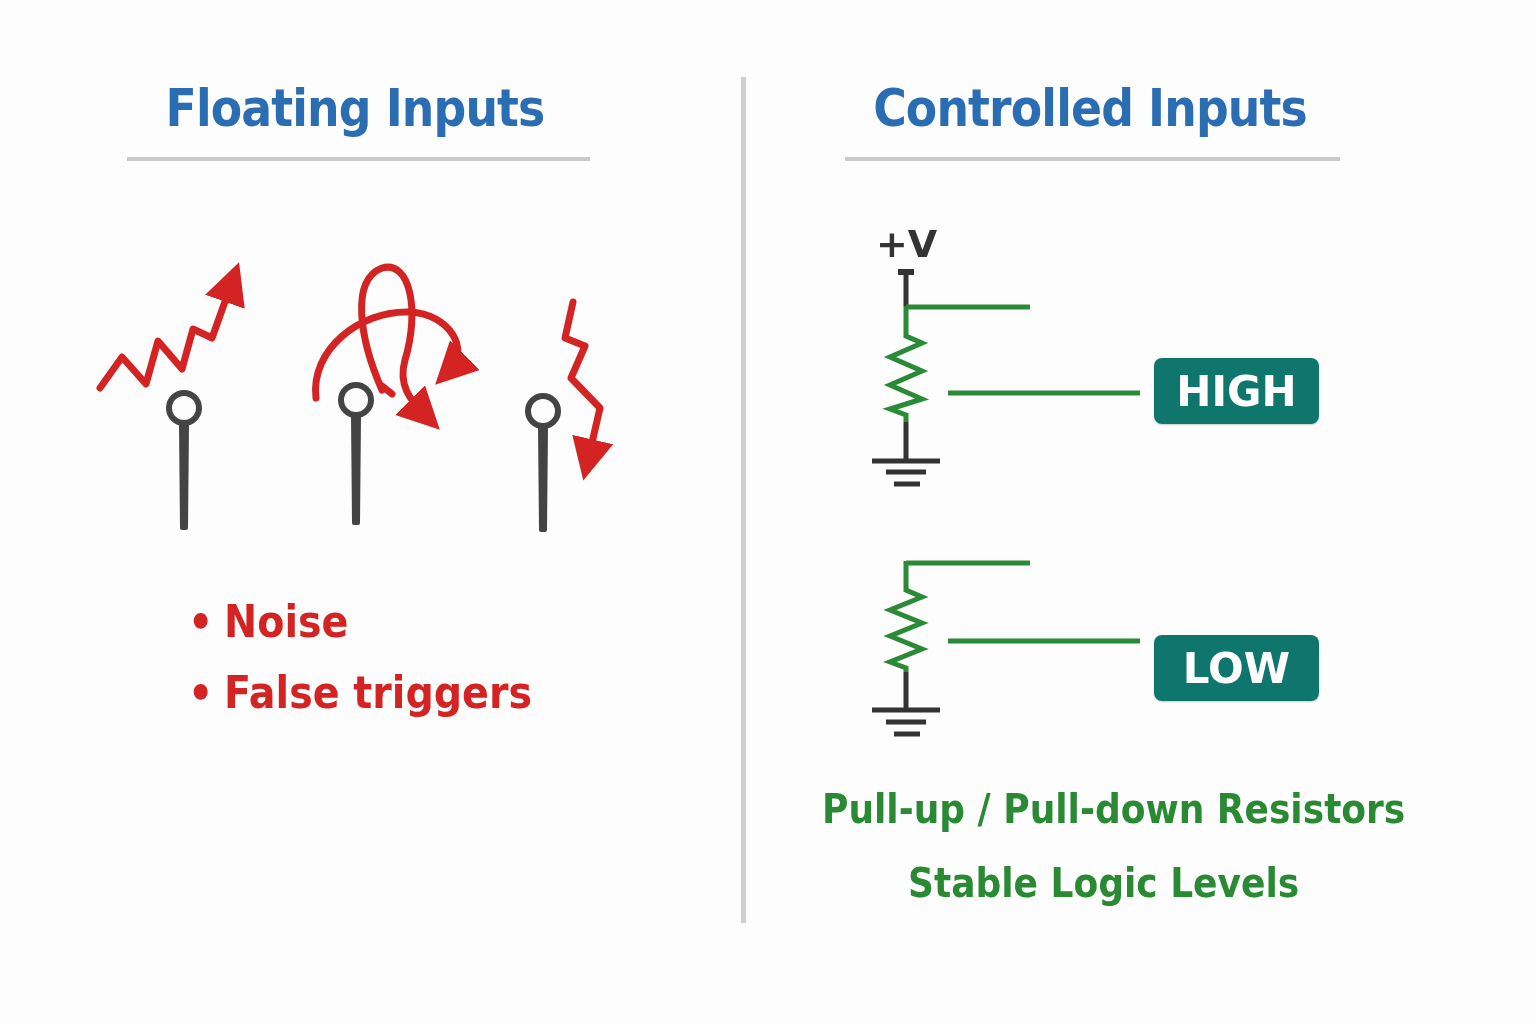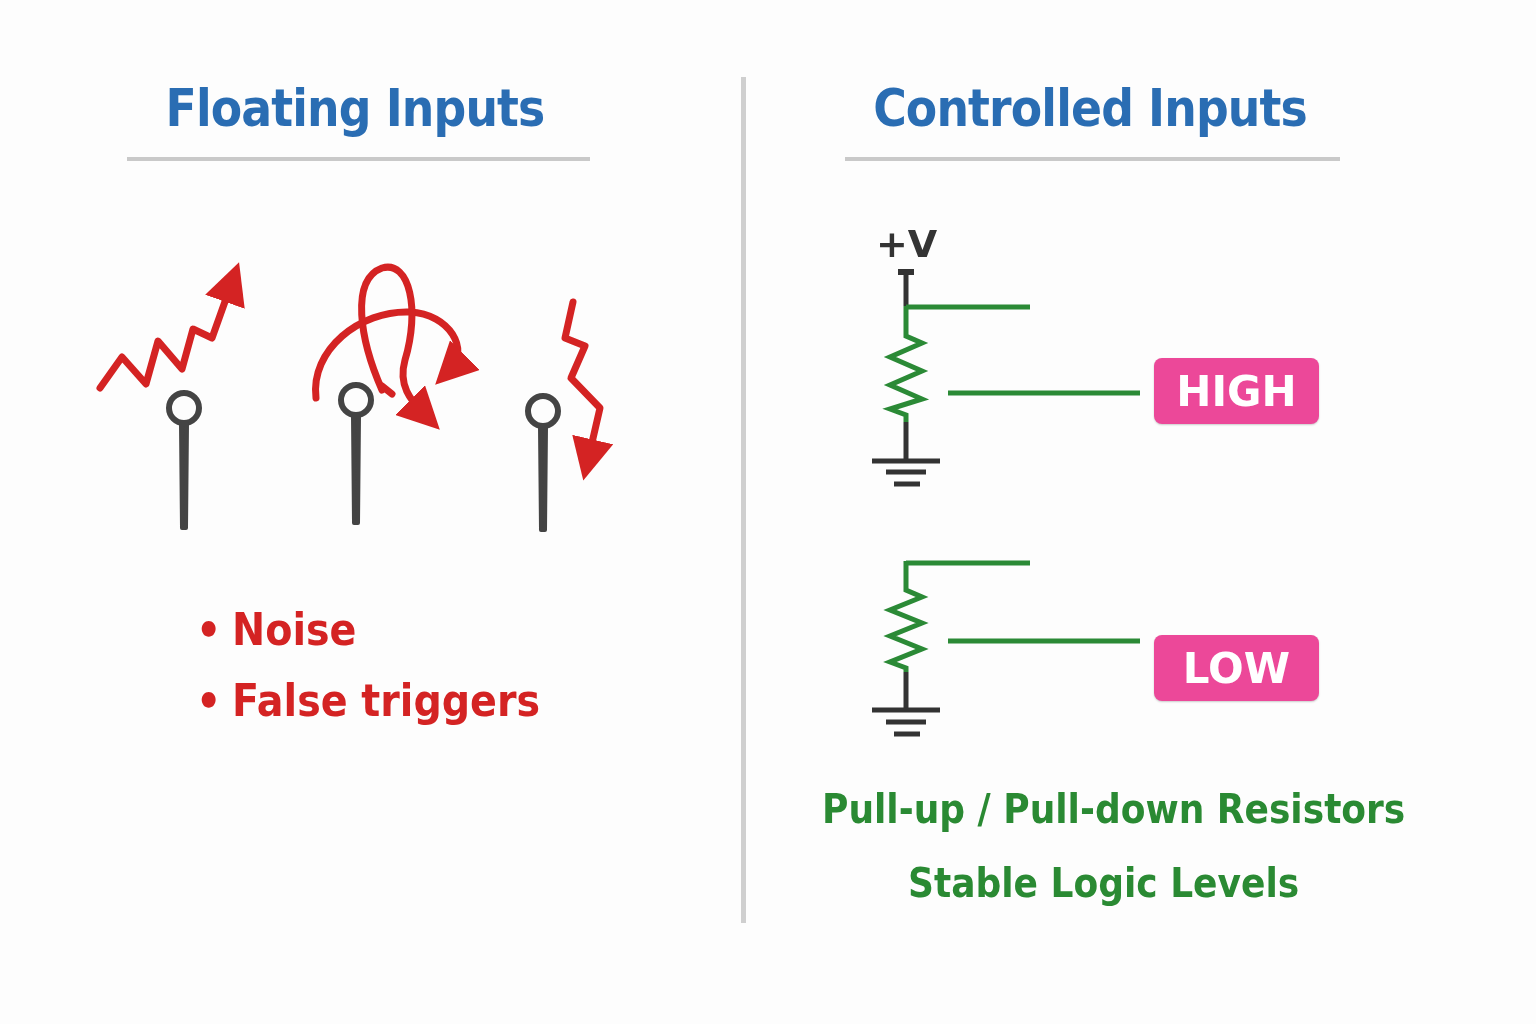--- a/index.html
+++ b/index.html
@@ -14,29 +14,29 @@
       letter-spacing: -1px; text-align: center;
       transform: scaleX(0.88); transform-origin: center;
     }
     #title-left { left: 100px; width: 510px; }
     #title-right { left: 800px; width: 580px; }
     .underline { position: absolute; height: 4px; background: #c9c9c9; }
     #ul-left { left: 127px; top: 157px; width: 463px; }
     #ul-right { left: 845px; top: 157px; width: 495px; }
     .divider { position: absolute; left: 741px; top: 77px; width: 5px; height: 846px; background: #cfcfcf; }
     svg.art { position: absolute; left: 0; top: 0; }
-    .bullets { position: absolute; left: 188px; top: 592px; margin: 8px; padding: 0; list-style: none; }
+    .bullets { position: absolute; left: 188px; top: 592px; margin: 0; padding: 0; list-style: none; }
     .bullets li {
       font-weight: bold; font-size: 44px; color: #d42323; height: 71px; line-height: 60px;
       transform: scaleX(0.9); transform-origin: left;
     }
     .bullets .dot { display: inline-block; margin-right: 12px; }
     .badge {
       position: absolute; left: 1154px; width: 165px; height: 66px; border-radius: 8px;
-      background: #ec4899; color: #fff; font-weight: bold; font-size: 42px;
+      background: #0f766e; color: #fff; font-weight: bold; font-size: 42px;
       display: flex; align-items: center; justify-content: center;
       box-shadow: 0 1px 2px rgba(0,0,0,0.2);
     }
     #badge-high { top: 358px; }
     #badge-low { top: 635px; }
     .plus-v {
       position: absolute; left: 876px; top: 222px; font-size: 38px; font-weight: bold; color: #333;
     }
     .caption {
       position: absolute; font-weight: bold; color: #2a8a33; font-size: 40px; white-space: nowrap;

